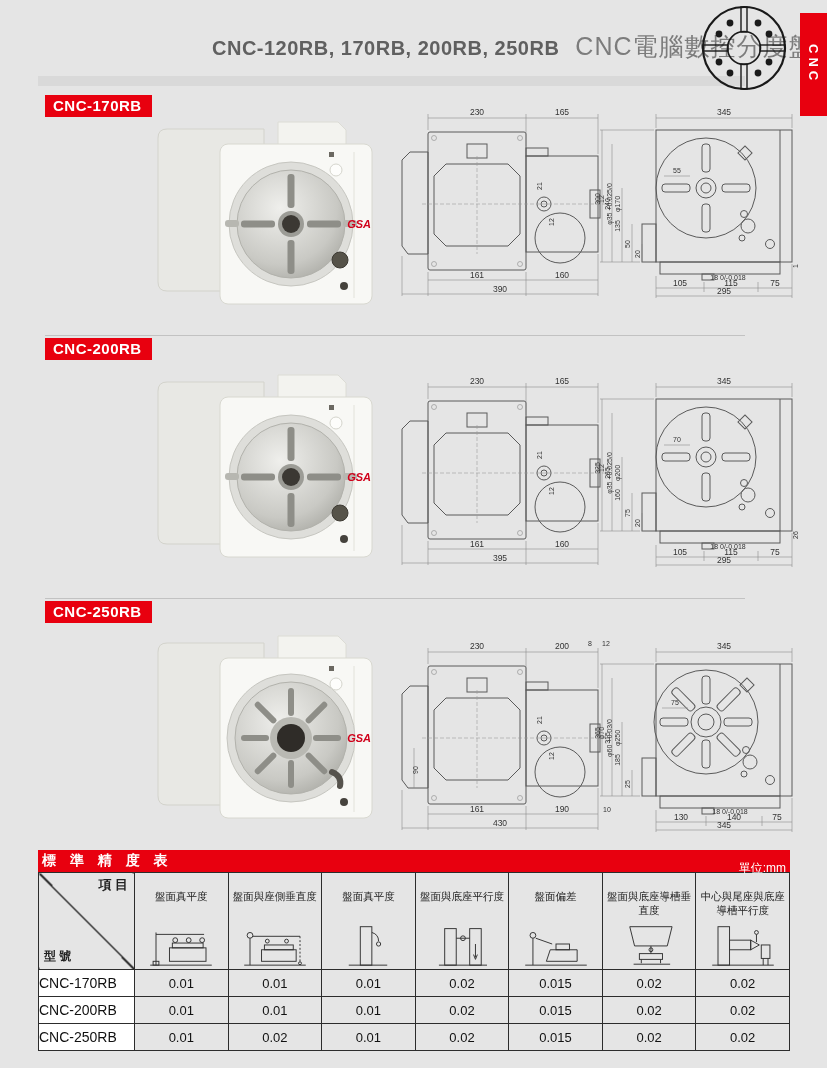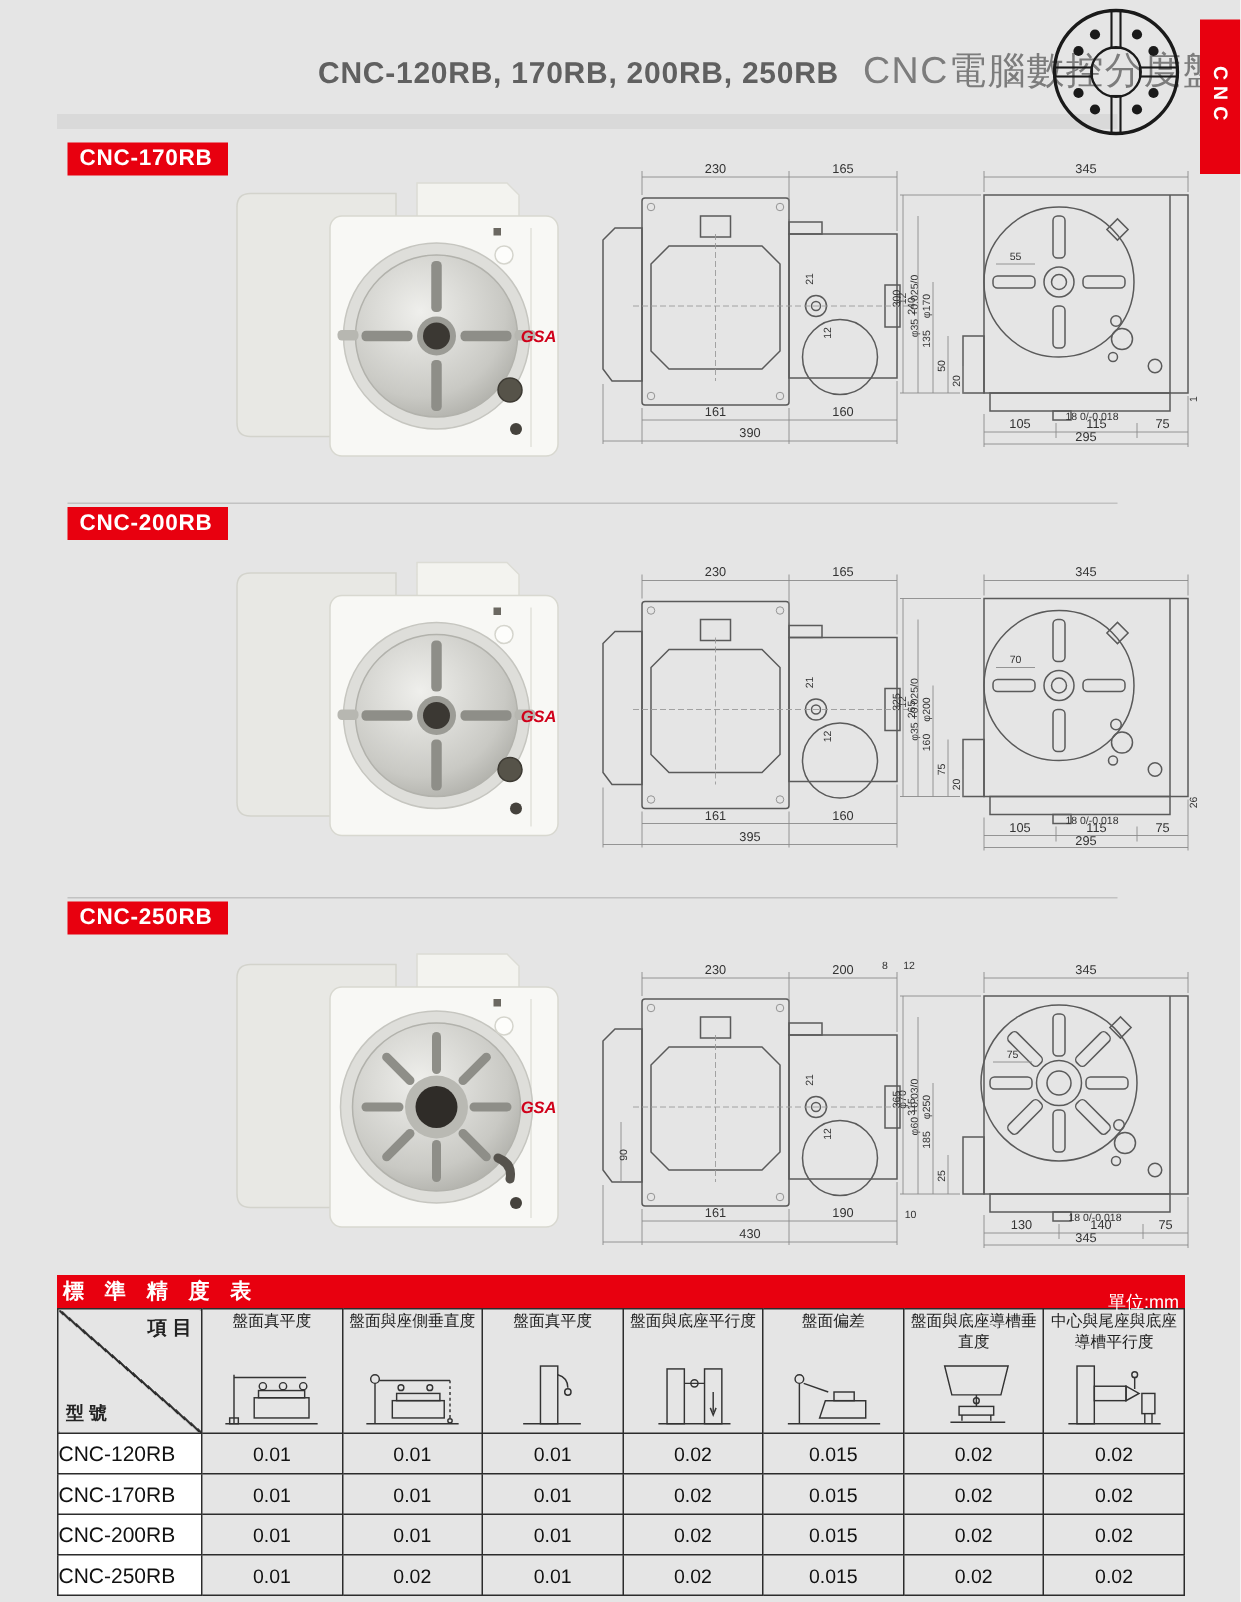--- a/index.html
+++ b/index.html
@@ -44,22 +44,22 @@
   .spec-titlebar{height:22px;background:#e8000f;display:flex;align-items:center;justify-content:space-between;padding:0 4px;}
   .spec-title{color:#fff;font-weight:bold;font-size:14px;letter-spacing:5px;}
   .spec-unit{color:#fff;font-size:12px;margin-top:15px;}
   table.grid{border-collapse:collapse;width:752px;table-layout:fixed;border-radius:24px;}
   table.grid th,table.grid td{border:1.6px solid #2c2c2c;padding:0;}
   th.corner{width:95px;position:relative;height:82px;
      background:linear-gradient(to top right,transparent calc(50% - 0.8px),#2c2c2c calc(50% - 0.8px),#2c2c2c calc(50% + 0.8px),transparent calc(50% + 0.8px));}
   .corner-top{position:absolute;top:3px;right:6px;font-size:13px;font-weight:bold;color:#222;}
   .corner-bottom{position:absolute;bottom:4px;left:5px;font-size:12px;font-weight:bold;color:#222;}
   th.colhead{vertical-align:top;font-weight:normal;}
-  .colhead-label{font-size:10.5px;line-height:1.3;color:#222;text-align:center;padding:2px 4px 0;min-height:28px;
-                 display:flex;align-items:flex-start;justify-content:center;}
+  .colhead-label{font-size:10.5px;line-height:1.3;color:#222;text-align:center;padding:18px 4px 0;min-height:28px;
+                 display:flex;align-items:flex-start;justify-content:center;font-family:Liberation Mono, monospace;}
   .hicon{display:block;margin:0 auto;}
   .hicon *{stroke:#333;stroke-width:1;fill:none;}
   td.model{font-size:14px;color:#111;padding-left:5px;height:26px;background:#fff;}
   td.val{text-align:center;font-size:13px;color:#111;height:26px;}
 </style>
 </head>
 <body>
 
 <div class="page">
 
@@ -636,30 +636,20 @@
                 <path d="M44,22 l9,5 l-9,5 z"></path>
             <rect x="55" y="27" width="9" height="14"></rect>
                 <line x1="57" y1="41" x2="57" y2="48"></line>
             <line x1="62" y1="41" x2="62" y2="48"></line>
                 <circle cx="50" cy="14" r="2"></circle>
                 <line x1="50" y1="16" x2="50" y2="24"></line>
           </svg>
         </th>
       </tr>
       <tr>
-        <td class="model">CNC-120RB</td>
-        <td class="val">0.01</td>
-        <td class="val">0.01</td>
-        <td class="val">0.01</td>
-        <td class="val">0.02</td>
-        <td class="val">0.015</td>
-        <td class="val">0.02</td>
-        <td class="val">0.02</td>
-      </tr>
-      <tr>
         <td class="model">CNC-170RB</td>
         <td class="val">0.01</td>
         <td class="val">0.01</td>
         <td class="val">0.01</td>
         <td class="val">0.02</td>
         <td class="val">0.015</td>
         <td class="val">0.02</td>
         <td class="val">0.02</td>
       </tr>
       <tr>

